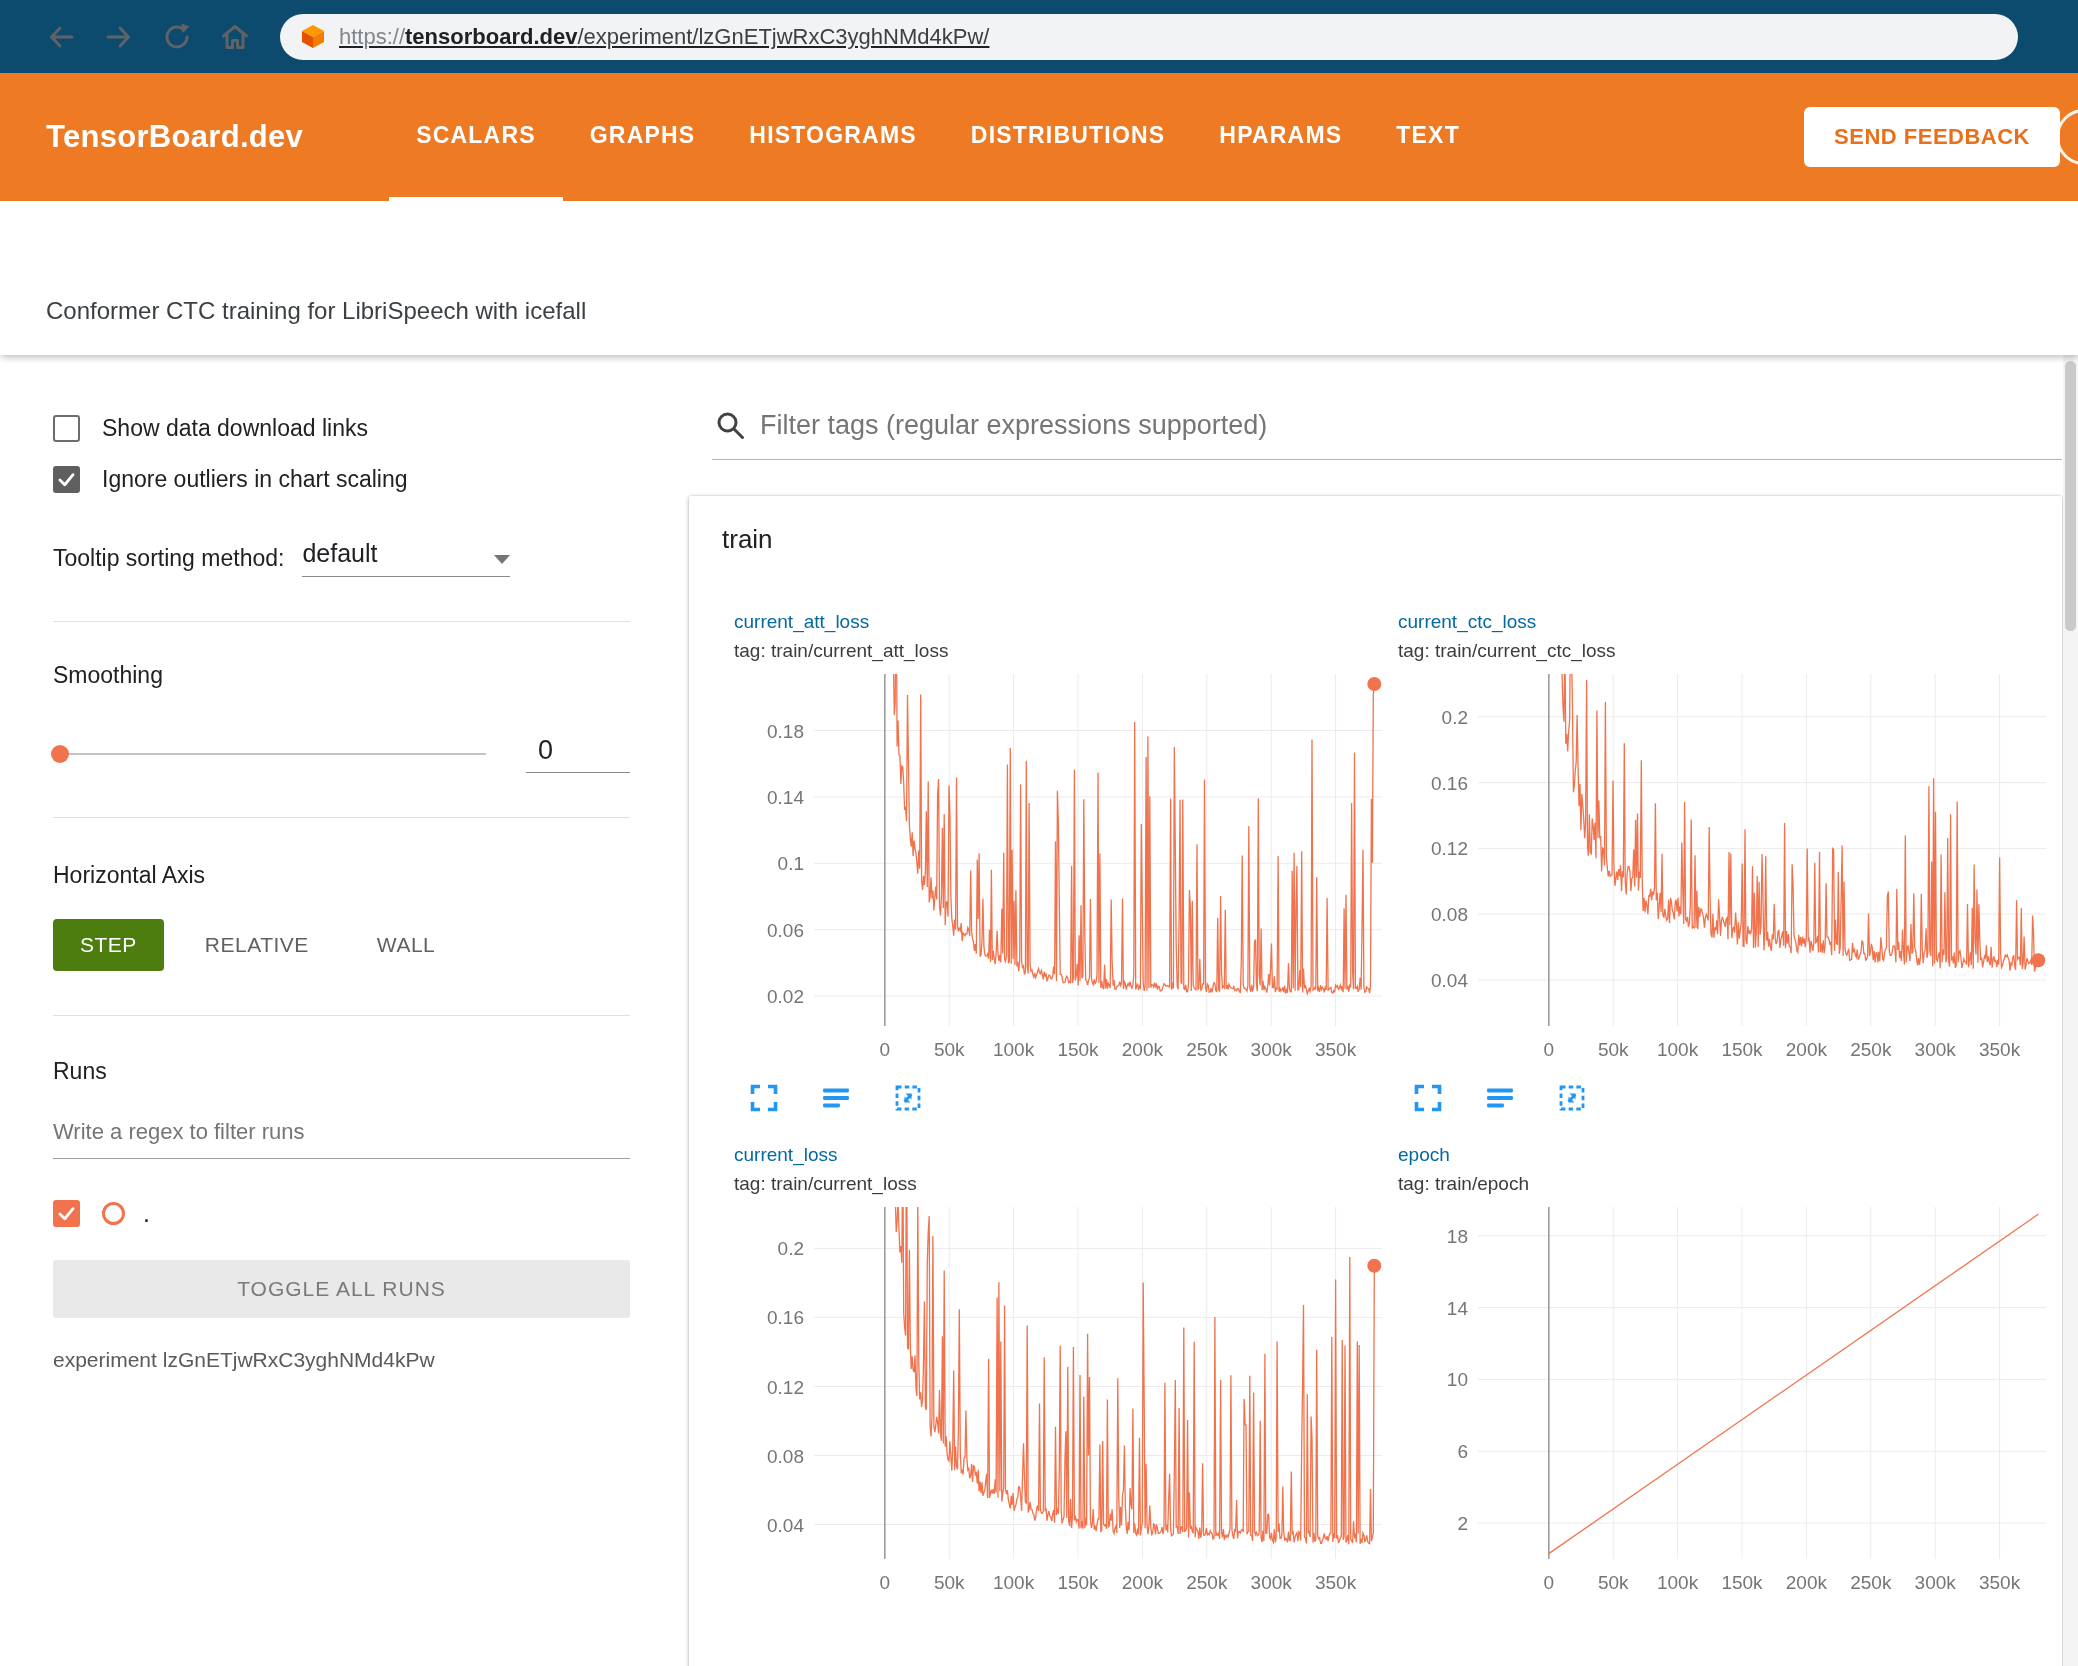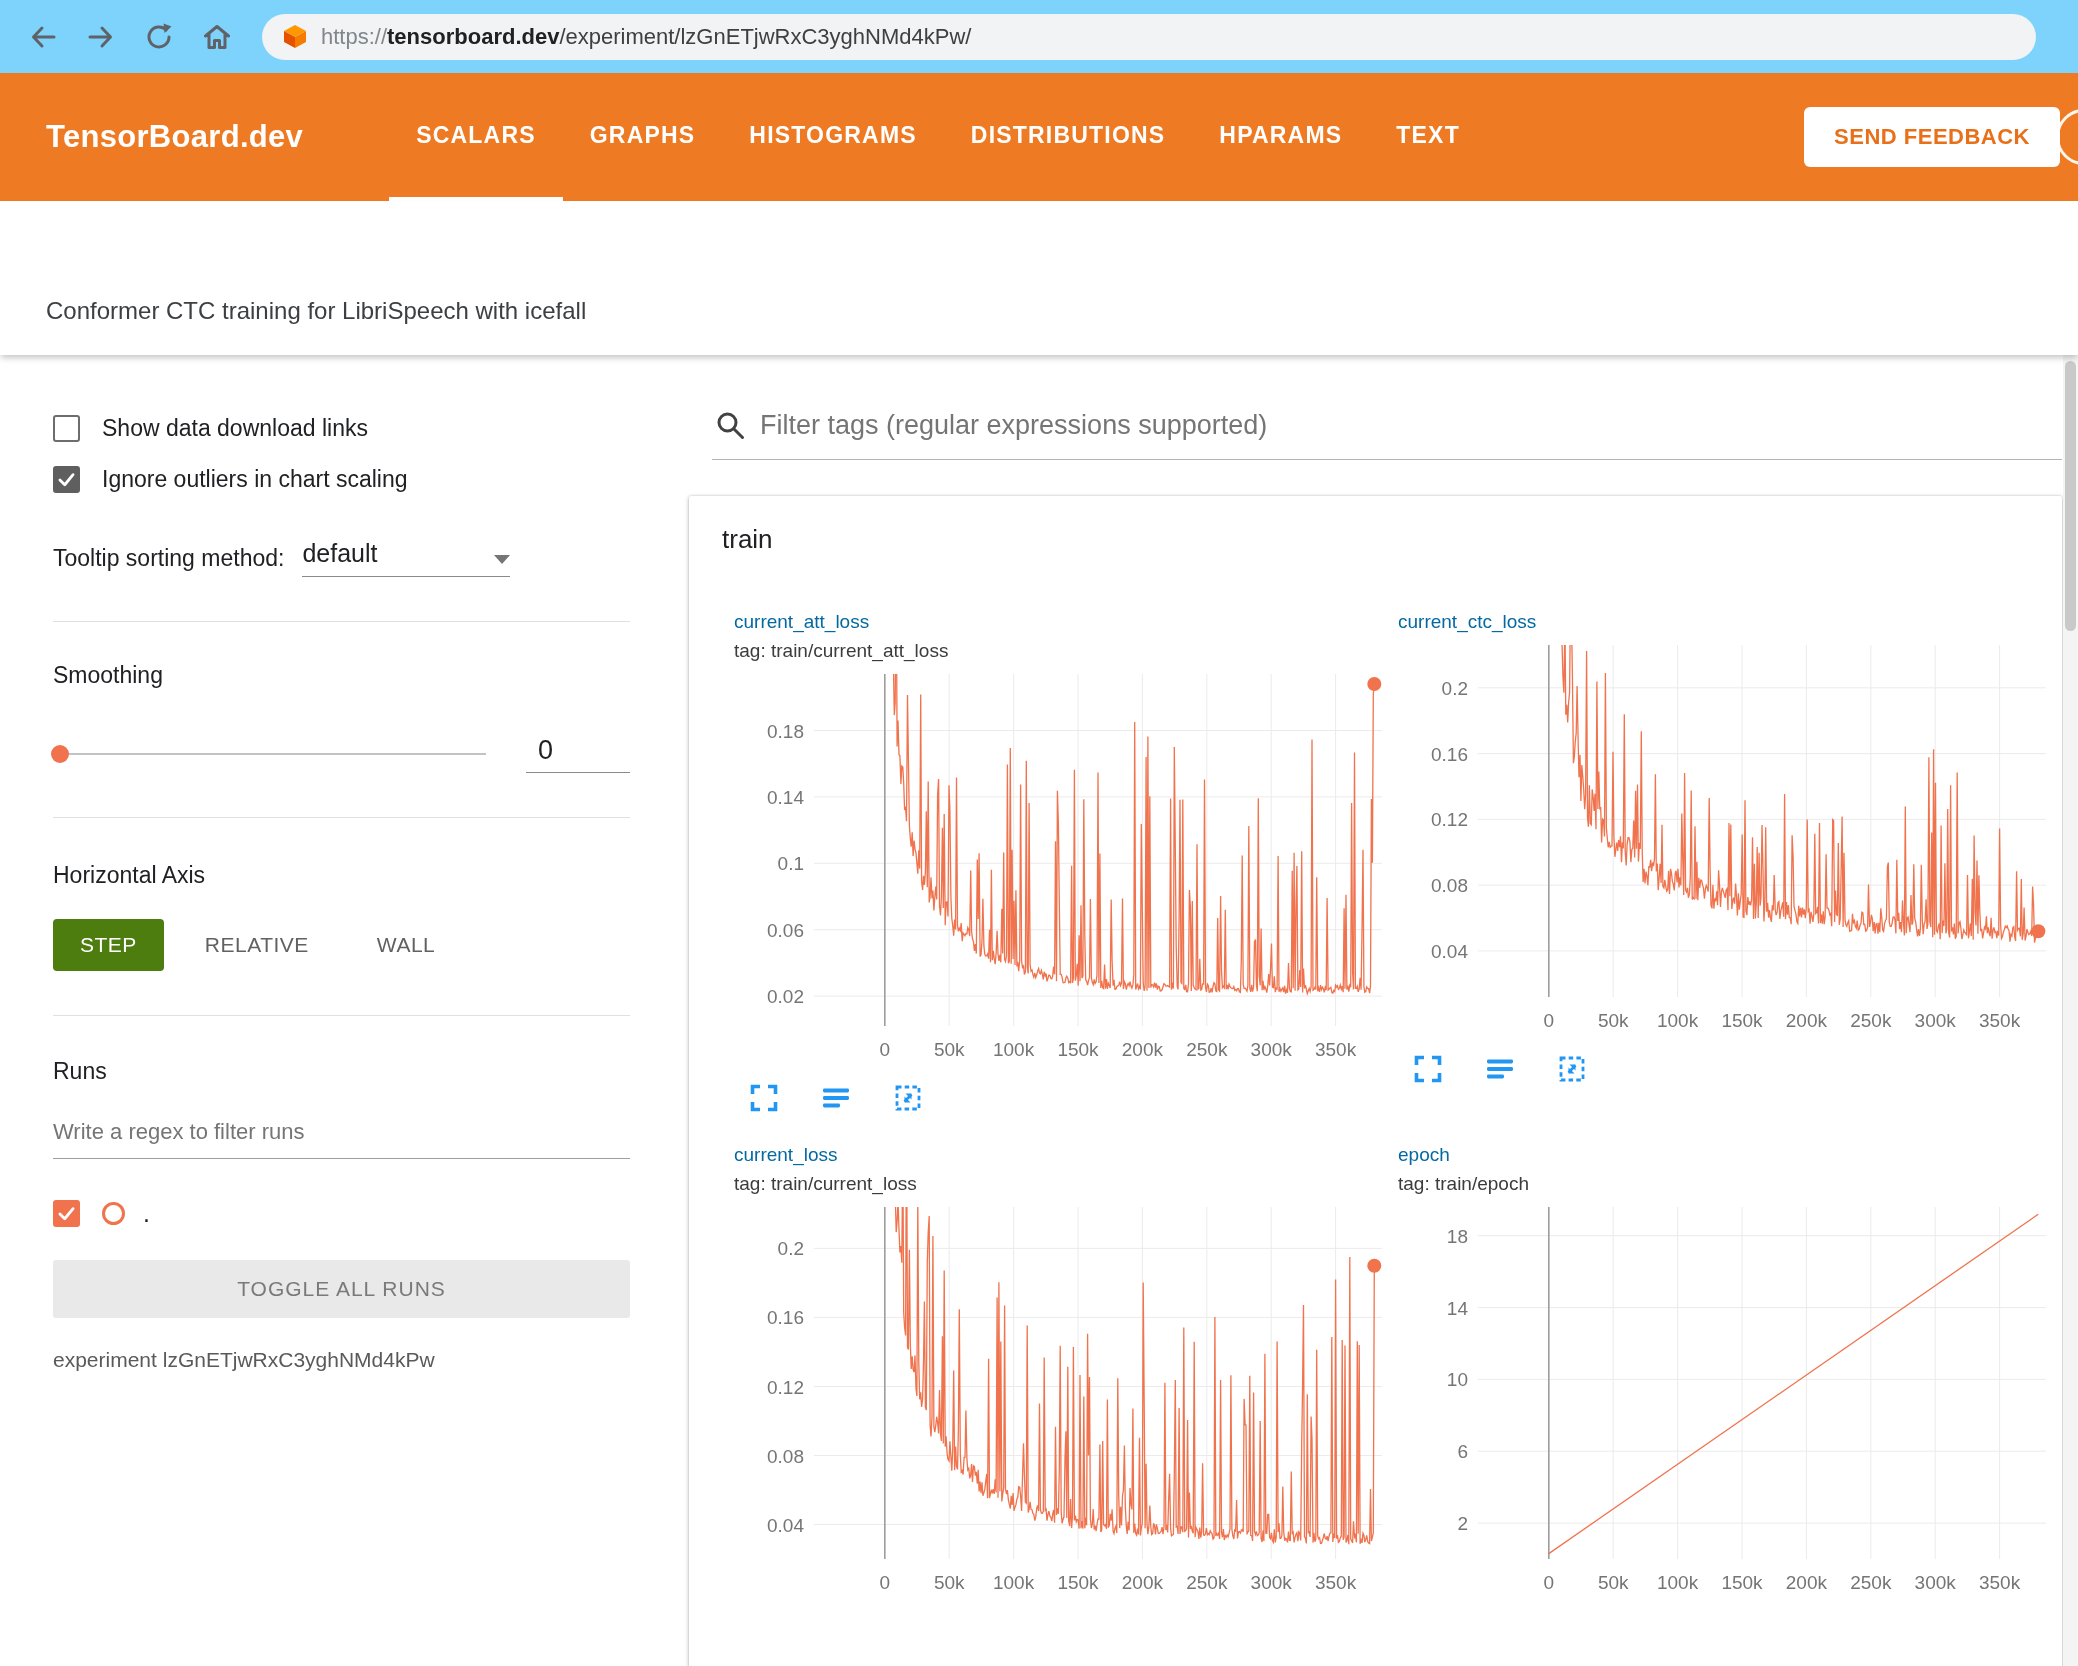--- a/index.html
+++ b/index.html
@@ -1,20 +1,20 @@
 <!DOCTYPE html>
 <html><head>
 <meta charset="utf-8">
 <style>
   * { margin:0; padding:0; box-sizing:border-box; }
   html,body { width:2078px; height:1666px; overflow:hidden; background:#fff;
     font-family:"Liberation Sans","DejaVu Sans",sans-serif; color:#202124; }
 
   
-  .browser-bar { height:73px; display:flex; align-items:center; padding:0 14px; background:#7dd3fc; }
+  .browser-bar { height:73px; display:flex; align-items:center; padding:0 32px; background:#0c4a6e;text-decoration:underline; }
   .nav-icon { width:36px; height:36px; margin:0 11px; display:flex; align-items:center; justify-content:center; cursor:pointer; flex-shrink:0; }
   .url-bar { flex:1; height:46px; background:#f1f3f4; border-radius:23px; display:flex; align-items:center;
     padding:0 20px; margin:0 28px 0 16px; gap:13px; cursor:text; }
   .url-text { font-size:22px; white-space:nowrap; }
   .url-scheme { color:#80868b; }
   .url-domain { color:#202124; font-weight:bold; }
   .url-path { color:#3c4043; }
 
   
   .app-header { height:128px; background:#ee7b23; display:flex; align-items:center; padding-left:46px;
@@ -299,20 +299,21 @@
                   <path d="M12.5 19.5 L19.5 12.5" stroke="#2196f3" stroke-width="2.6"></path>
                   <polygon points="19.5,17.5 19.5,11.5 13.5,11.5" fill="#2196f3"></polygon>
                   <polygon points="12.5,14.5 12.5,20.5 18.5,20.5" fill="#2196f3"></polygon>
                 </svg>
             </span>
           </div>
         </div>
 
         <div class="chart">
           <div class="chart-title">current_ctc_loss</div>
+          <div class="chart-tag">tag: train/current_ctc_loss</div>
           <svg class="plot" viewBox="0 0 664 406" width="664" height="406">
               <defs>
                 <clipPath id="clip1">
                   <rect x="80" y="8" width="568" height="352"></rect>
                 </clipPath>
               </defs>
               <line x1="150.8" y1="8" x2="150.8" y2="360" stroke="#ebebeb" stroke-width="1"></line>
               <line x1="215.2" y1="8" x2="215.2" y2="360" stroke="#ebebeb" stroke-width="1"></line>
               <line x1="279.6" y1="8" x2="279.6" y2="360" stroke="#ebebeb" stroke-width="1"></line>
               <line x1="344.0" y1="8" x2="344.0" y2="360" stroke="#ebebeb" stroke-width="1"></line>

